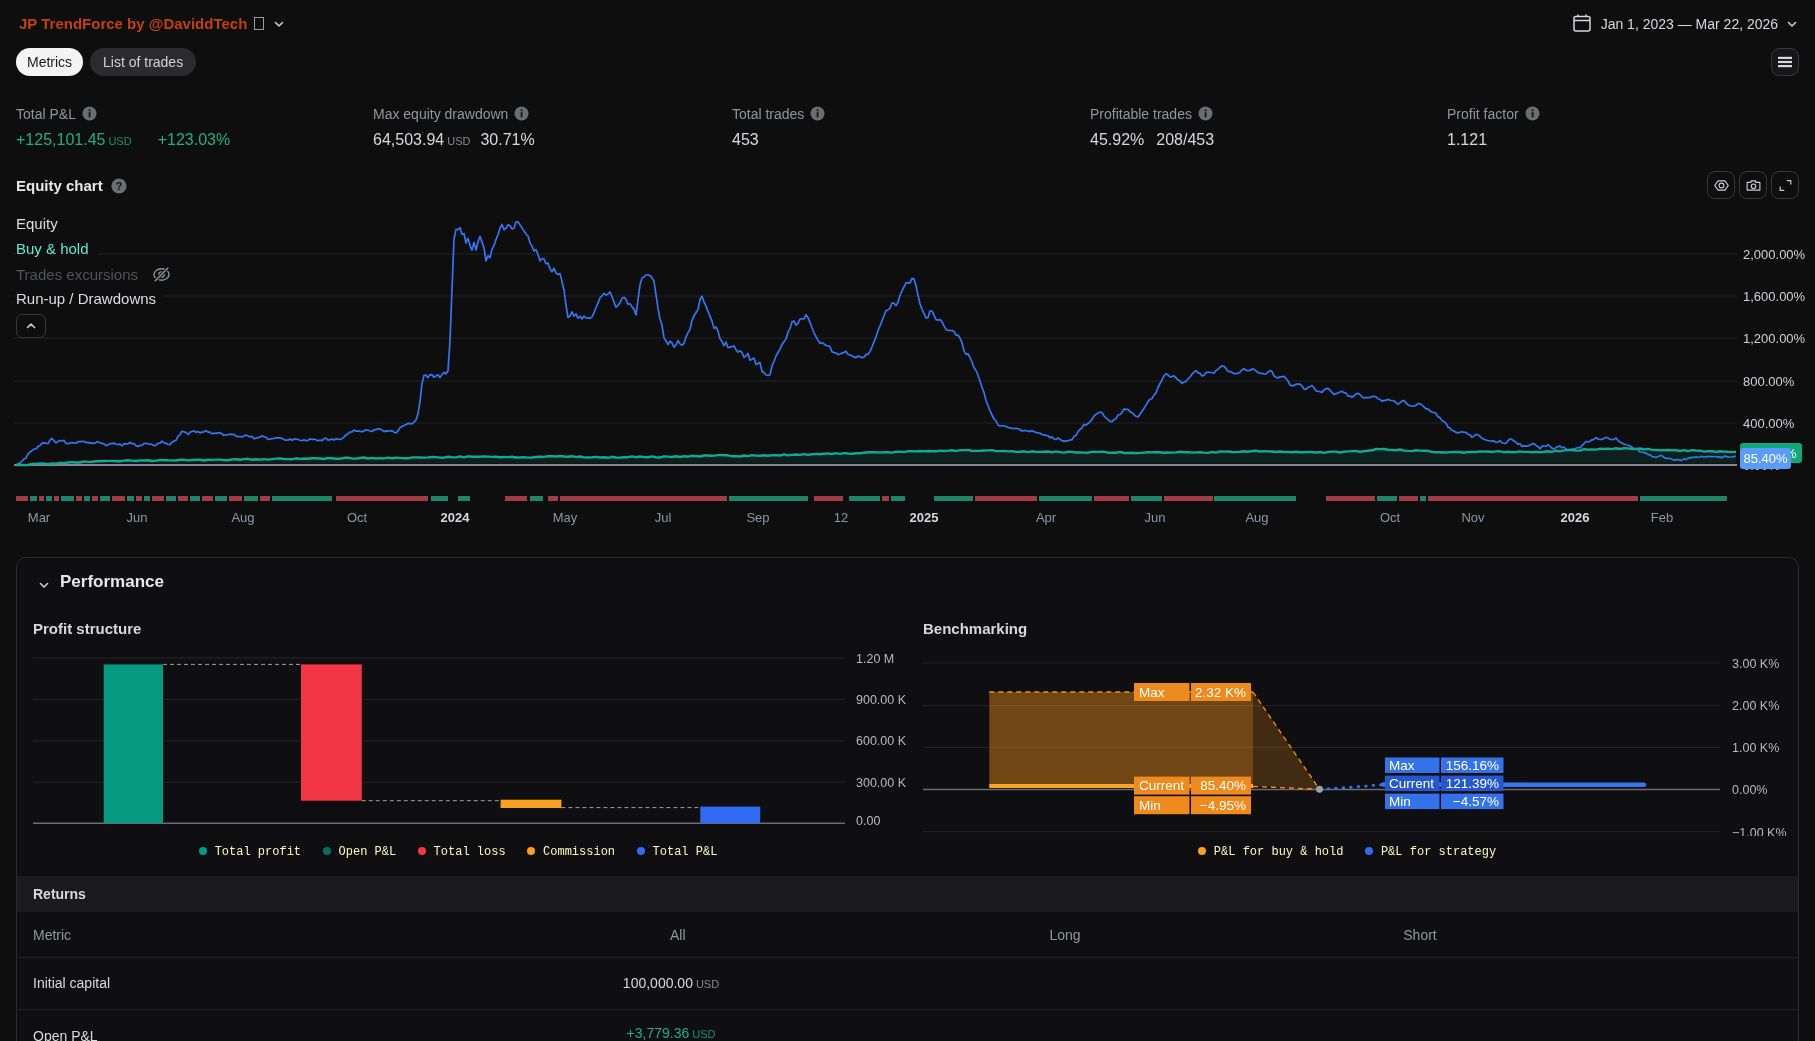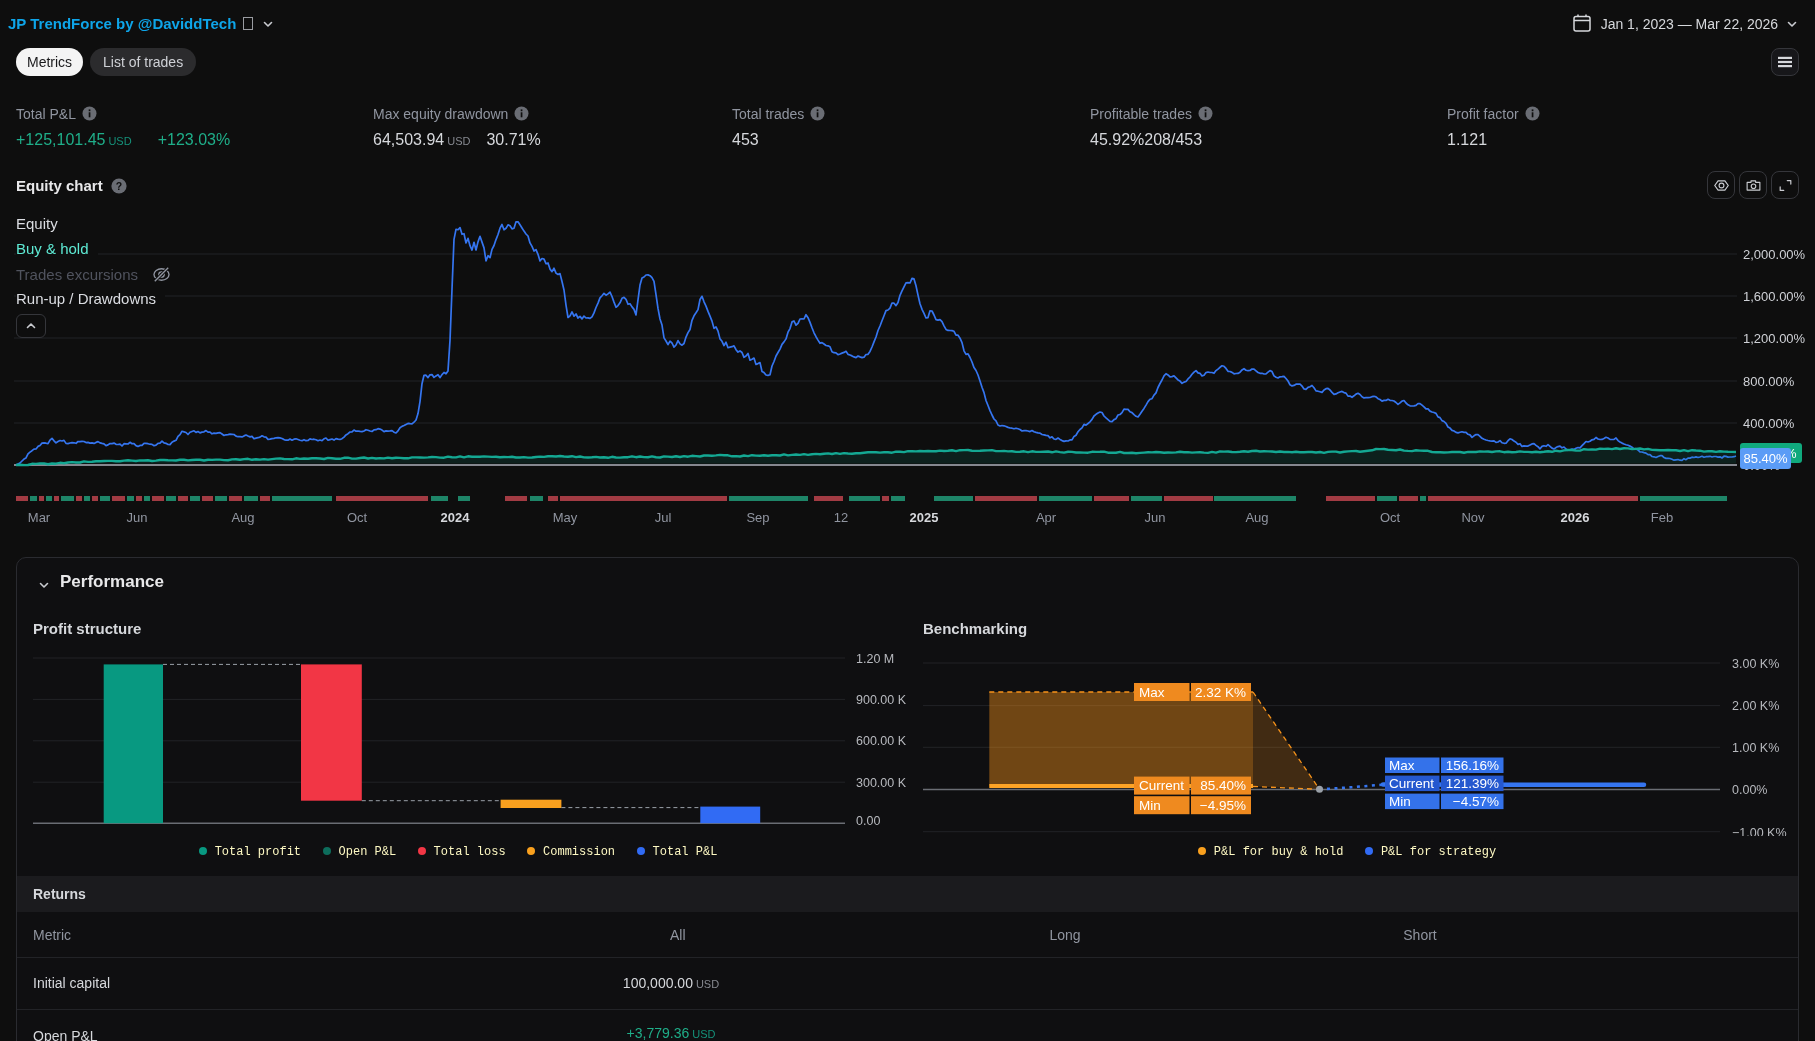--- a/index.html
+++ b/index.html
@@ -6,21 +6,21 @@
 .abs { position:absolute; }
 .lbl { color:#9095a0; font-size:14px; }
 .mask { background:#0e0e0e; padding-right:9px; }
 .usd { font-size:11px; color:#868990; margin-left:3px; }
 .gusd { font-size:11px; color:#15917a; margin-left:3px; }
 .dot { display:inline-block; width:8px; height:8px; border-radius:50%; margin-right:8px; vertical-align:0.5px; }
 .legtxt { color:#fef9c3; font-size:12px; margin-right:17px;font-family:Liberation Mono, monospace; }
 </style></head>
 <body>
 
-<div class="abs" style="left:8px;top:15px;font-size:15px;font-weight:bold;color:#0ea5e9">JP TrendForce by @DaviddTech
+<div class="abs" style="left:19px;top:15px;font-size:15px;font-weight:bold;color:#c2410c">JP TrendForce by @DaviddTech
  <span style="display:inline-block;width:10px;height:13px;border:1px solid #9a9ca1;margin:0 4px 0 3px;vertical-align:-1px"></span> <svg width="12" height="12" viewBox="0 0 12 12" style="vertical-align:-1px">
       <path d="M2.5 4.5 L6 8 L9.5 4.5" fill="none" stroke="#c9cbd0" stroke-width="1.6" stroke-linecap="round" stroke-linejoin="round"></path>
     </svg></div>
 <div class="abs" style="right:17px;top:13px;font-size:14px;color:#d6d8dc;white-space:nowrap"><svg width="20" height="20" viewBox="0 0 20 20" style="vertical-align:-4px;margin-right:9px">
       <rect x="2" y="3.5" width="16" height="14.5" rx="2" fill="none" stroke="#d6d8dc" stroke-width="1.5"></rect>
       <line x1="2" y1="7.5" x2="18" y2="7.5" stroke="#d6d8dc" stroke-width="1.5"></line>
       <line x1="6" y1="1.5" x2="6" y2="4" stroke="#d6d8dc" stroke-width="1.5"></line>
       <line x1="14" y1="1.5" x2="14" y2="4" stroke="#d6d8dc" stroke-width="1.5"></line>
     </svg>Jan 1, 2023 — Mar 22, 2026 <span style="margin-left:4px"><svg width="12" height="12" viewBox="0 0 12 12" style="vertical-align:-1px">
         <path d="M2.5 4.5 L6 8 L9.5 4.5" fill="none" stroke="#c9cbd0" stroke-width="1.6" stroke-linecap="round" stroke-linejoin="round"></path>
@@ -40,33 +40,33 @@
       <circle cx="7.5" cy="7.5" r="7" fill="#6a6d74"></circle>
       <rect x="6.7" y="6.3" width="1.7" height="5" fill="#0e0e0e"></rect>
       <rect x="6.7" y="3.4" width="1.7" height="1.8" fill="#0e0e0e"></rect>
     </svg></div>
 <div class="abs" style="left:16px;top:131px;font-size:16px;color:#1fae89">+125,101.45<span class="gusd">USD</span><span style="margin-left:26px">+123.03%</span></div>
 <div class="abs lbl" style="left:373px;top:106px">Max equity drawdown<svg width="15" height="15" viewBox="0 0 15 15" style="vertical-align:-2px;margin-left:6px">
       <circle cx="7.5" cy="7.5" r="7" fill="#6a6d74"></circle>
       <rect x="6.7" y="6.3" width="1.7" height="5" fill="#0e0e0e"></rect>
       <rect x="6.7" y="3.4" width="1.7" height="1.8" fill="#0e0e0e"></rect>
     </svg></div>
-<div class="abs" style="left:373px;top:131px;font-size:16px">64,503.94<span class="usd">USD</span><span style="margin-left:16px">30.71%</span></div>
+<div class="abs" style="left:373px;top:131px;font-size:16px">64,503.94<span class="usd">USD</span><span style="margin-left:10px">30.71%</span></div>
 <div class="abs lbl" style="left:732px;top:106px">Total trades<svg width="15" height="15" viewBox="0 0 15 15" style="vertical-align:-2px;margin-left:6px">
       <circle cx="7.5" cy="7.5" r="7" fill="#6a6d74"></circle>
       <rect x="6.7" y="6.3" width="1.7" height="5" fill="#0e0e0e"></rect>
       <rect x="6.7" y="3.4" width="1.7" height="1.8" fill="#0e0e0e"></rect>
     </svg></div>
 <div class="abs" style="left:732px;top:131px;font-size:16px">453</div>
 <div class="abs lbl" style="left:1090px;top:106px">Profitable trades<svg width="15" height="15" viewBox="0 0 15 15" style="vertical-align:-2px;margin-left:6px">
       <circle cx="7.5" cy="7.5" r="7" fill="#6a6d74"></circle>
       <rect x="6.7" y="6.3" width="1.7" height="5" fill="#0e0e0e"></rect>
       <rect x="6.7" y="3.4" width="1.7" height="1.8" fill="#0e0e0e"></rect>
     </svg></div>
-<div class="abs" style="left:1090px;top:131px;font-size:16px">45.92%<span style="">208/453</span></div>
+<div class="abs" style="left:1090px;top:131px;font-size:16px">45.92%<span style="margin-left:12px">208/453</span></div>
 <div class="abs lbl" style="left:1447px;top:106px">Profit factor<svg width="15" height="15" viewBox="0 0 15 15" style="vertical-align:-2px;margin-left:6px">
       <circle cx="7.5" cy="7.5" r="7" fill="#6a6d74"></circle>
       <rect x="6.7" y="6.3" width="1.7" height="5" fill="#0e0e0e"></rect>
       <rect x="6.7" y="3.4" width="1.7" height="1.8" fill="#0e0e0e"></rect>
     </svg></div>
 <div class="abs" style="left:1447px;top:131px;font-size:16px">1.121</div>
 
 <div class="abs" style="left:16px;top:177px;font-size:15px;font-weight:bold;color:#e8e8ea">Equity chart<svg width="16" height="16" viewBox="0 0 16 16" style="vertical-align:-2.5px;margin-left:8px">
       <circle cx="8" cy="8" r="7.6" fill="#6a6d74"></circle>
       <text x="8" y="11.6" text-anchor="middle" font-size="10.5" font-weight="bold" fill="#0e0e0e" font-family="Liberation Sans">?</text>

